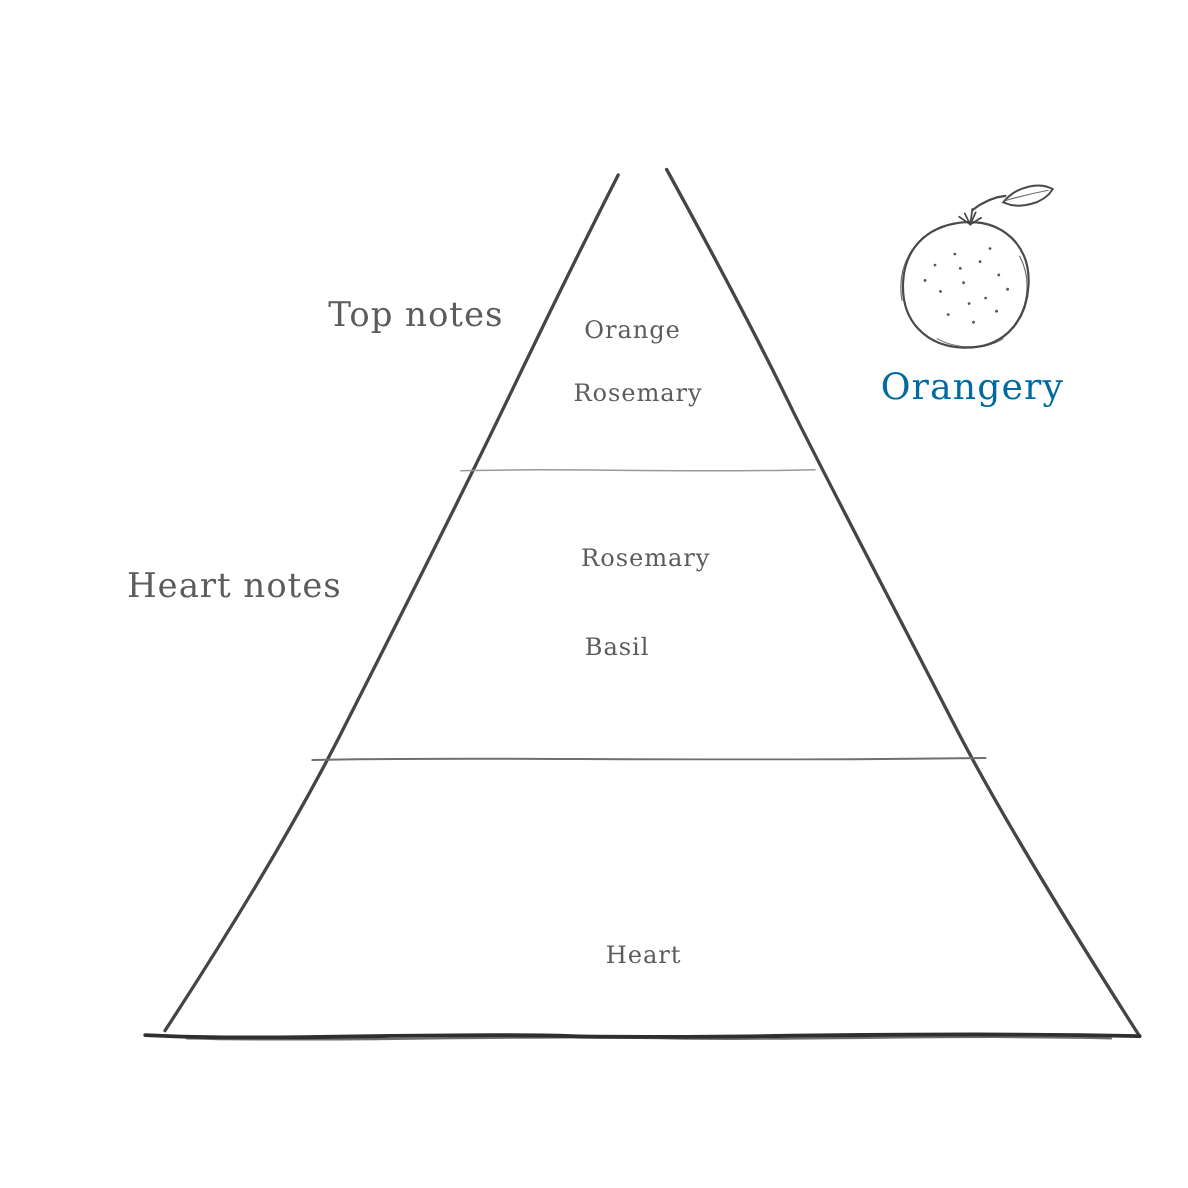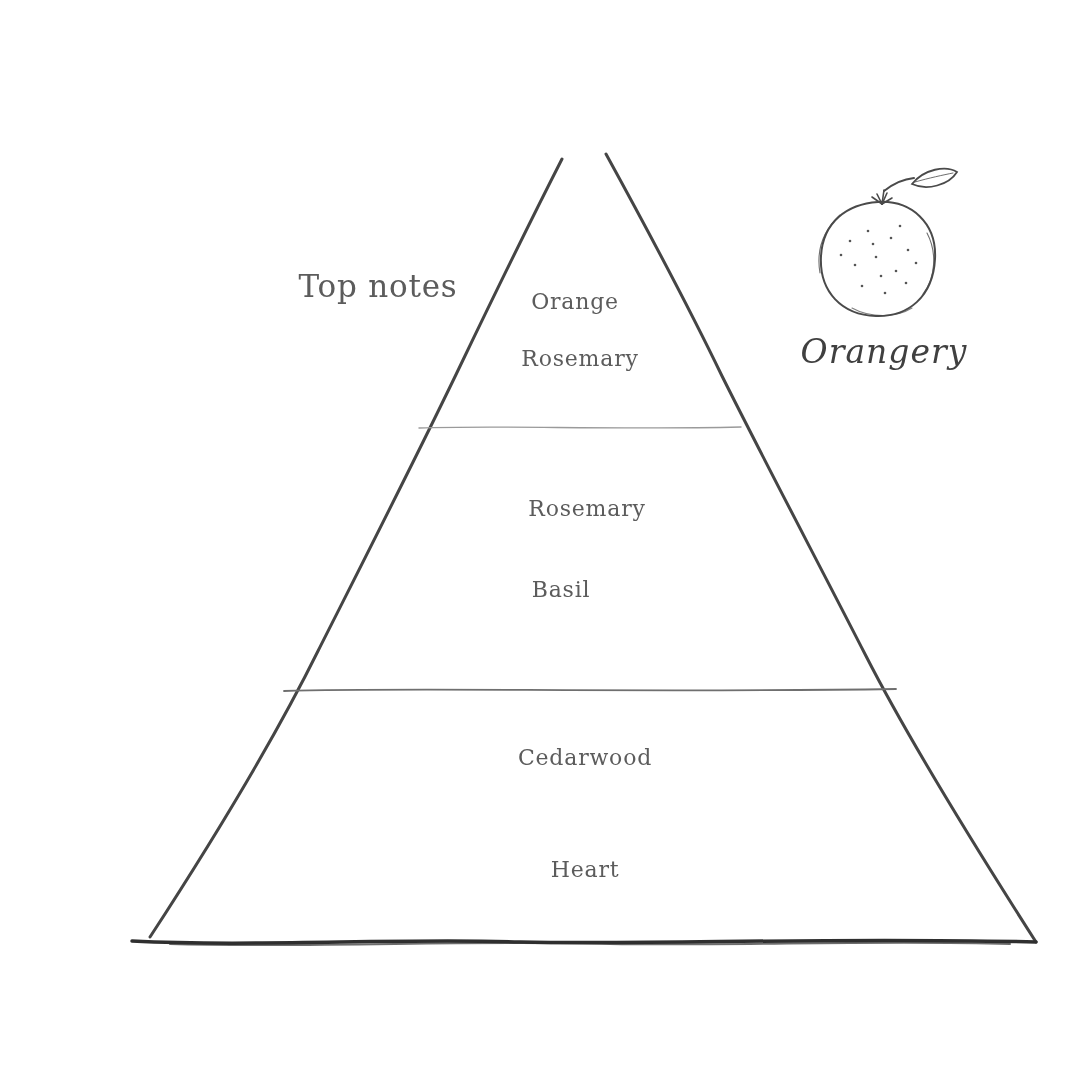--- a/index.html
+++ b/index.html
@@ -30,24 +30,23 @@
     transform: translate(-50%, -50%);
     white-space: nowrap;
     color: #5c5c5c;
     font-size: 22px;
     letter-spacing: 0.8px;
   }
   .product-name {
     position: absolute;
     transform: translate(-50%, -50%);
     white-space: nowrap;
-    color: #404040;
+    color: #0369a1;
     font-size: 33px;
     letter-spacing: 1px;
-    font-style: italic;
   }
 </style>
 </head>
 <body>
 
 <div class="page">
 
   <svg class="pyramid-svg" viewBox="0 0 1080 1080" aria-hidden="true">
     <g fill="none" stroke="#454545" stroke-linecap="round">
 
@@ -113,26 +112,26 @@
 
       <path stroke-width="1.8" d="M 912 184
                C 924 169, 946 165, 957 172
                C 949 185, 927 191, 912 184 Z"></path>
       <path stroke-width="1" opacity="0.8" d="M 915 182 C 929 178, 943 175, 953 173"></path>
     </g>
   </svg>
 
   <div class="label" style="left:378px; top:286px;">Top notes</div>
 
+  <div class="label" style="left:213px; top:533px;">Heart notes</div>
 
 
   <div class="note-line" style="left:575px; top:301px;">Orange</div>
   <div class="note-line" style="left:580px; top:358px;">Rosemary</div>
 
   <div class="note-line" style="left:587px; top:508px;">Rosemary</div>
   <div class="note-line" style="left:561px; top:589px;">Basil</div>
 
-  <div class="note-line" style="left:585px; top:757px;">Cedarwood</div>
   <div class="note-line" style="left:585px; top:869px;">Heart</div>
 
   <div class="product-name" style="left:884px; top:351px;">Orangery</div>
 
 </div>
 
 </body></html>

